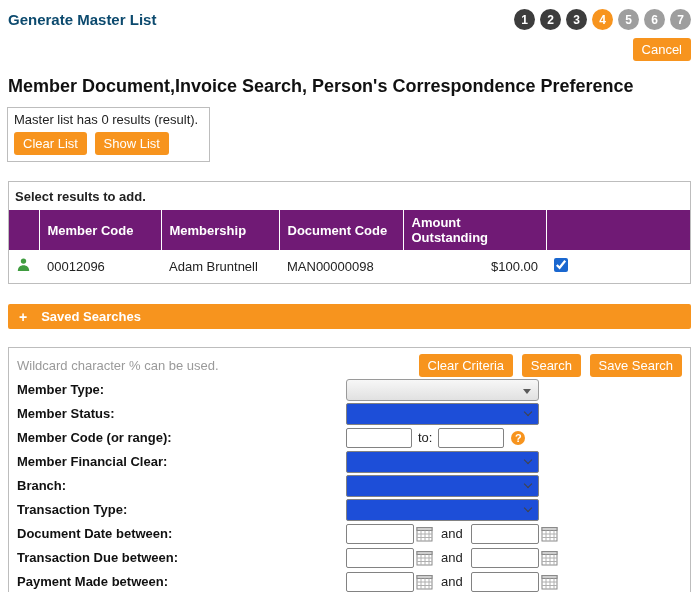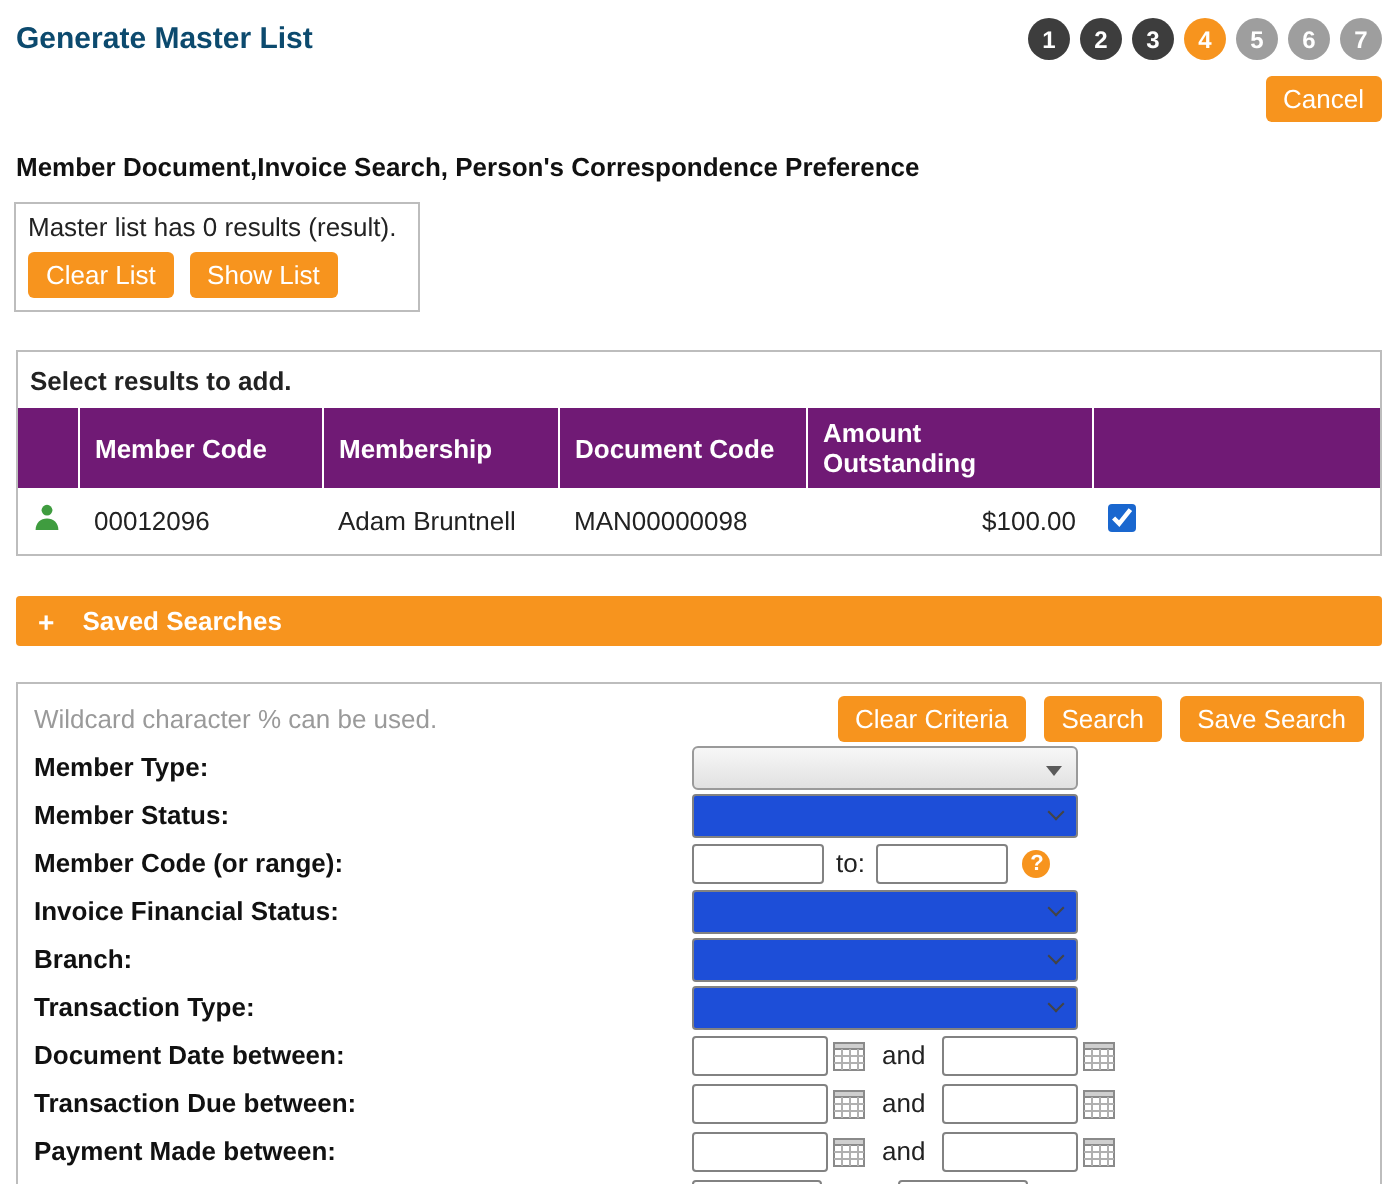--- a/index.html
+++ b/index.html
@@ -24,21 +24,21 @@
   .step.future { background:#9e9e9e; }
 
   .btn {
     display:inline-block; background:#f7941e; color:#fff;
     border:0; border-radius:3px; padding:4px 9px;
     font-family:inherit; font-size:13px; line-height:15px; cursor:pointer;
     white-space:nowrap;
   }
   .cancel-row { text-align:right; margin-top:6px; height:25px; }
 
-  .section-title { font-weight:bold; font-size:13px; margin-top:13px; color:#111; }
+  .section-title { font-weight:bold; font-size:18px; margin-top:13px; color:#111; }
 
   .summary-panel { display:flex; margin-top:10px; width:620px; }
   .summary-cell { border:1px solid #bdbdbd; padding:4px 6px 6px; }
   .summary-cell.left  { width:370px; }
   .summary-cell.right { width:203px; margin-left:-1px; }
   .summary-text { margin-bottom:5px; }
   .btn-row .btn { margin-right:4px; }
 
   .results-box { margin-top:19px; width:683px; border:1px solid #bdbdbd; }
   .results-caption { font-weight:bold; padding:7px 6px 6px; }
@@ -220,21 +220,21 @@
 
   <div class="frow">
     <div class="lbl">Member Code (or range):</div>
     <input class="ti" value="" style="">
     <span class="to-lbl">to:</span>
     <input class="ti" value="" style="">
     <span class="help">?</span>
   </div>
 
   <div class="frow">
-    <div class="lbl">Invoice Financial Status:</div>
+    <div class="lbl">Member Financial Clear:</div>
     <span class="select-wrap">
       <select>
         <option>All</option>
       </select>
       <span class="sel-arrow"></span>
     </span>
   </div>
 
   <div class="frow">
     <div class="lbl">Branch:</div>

